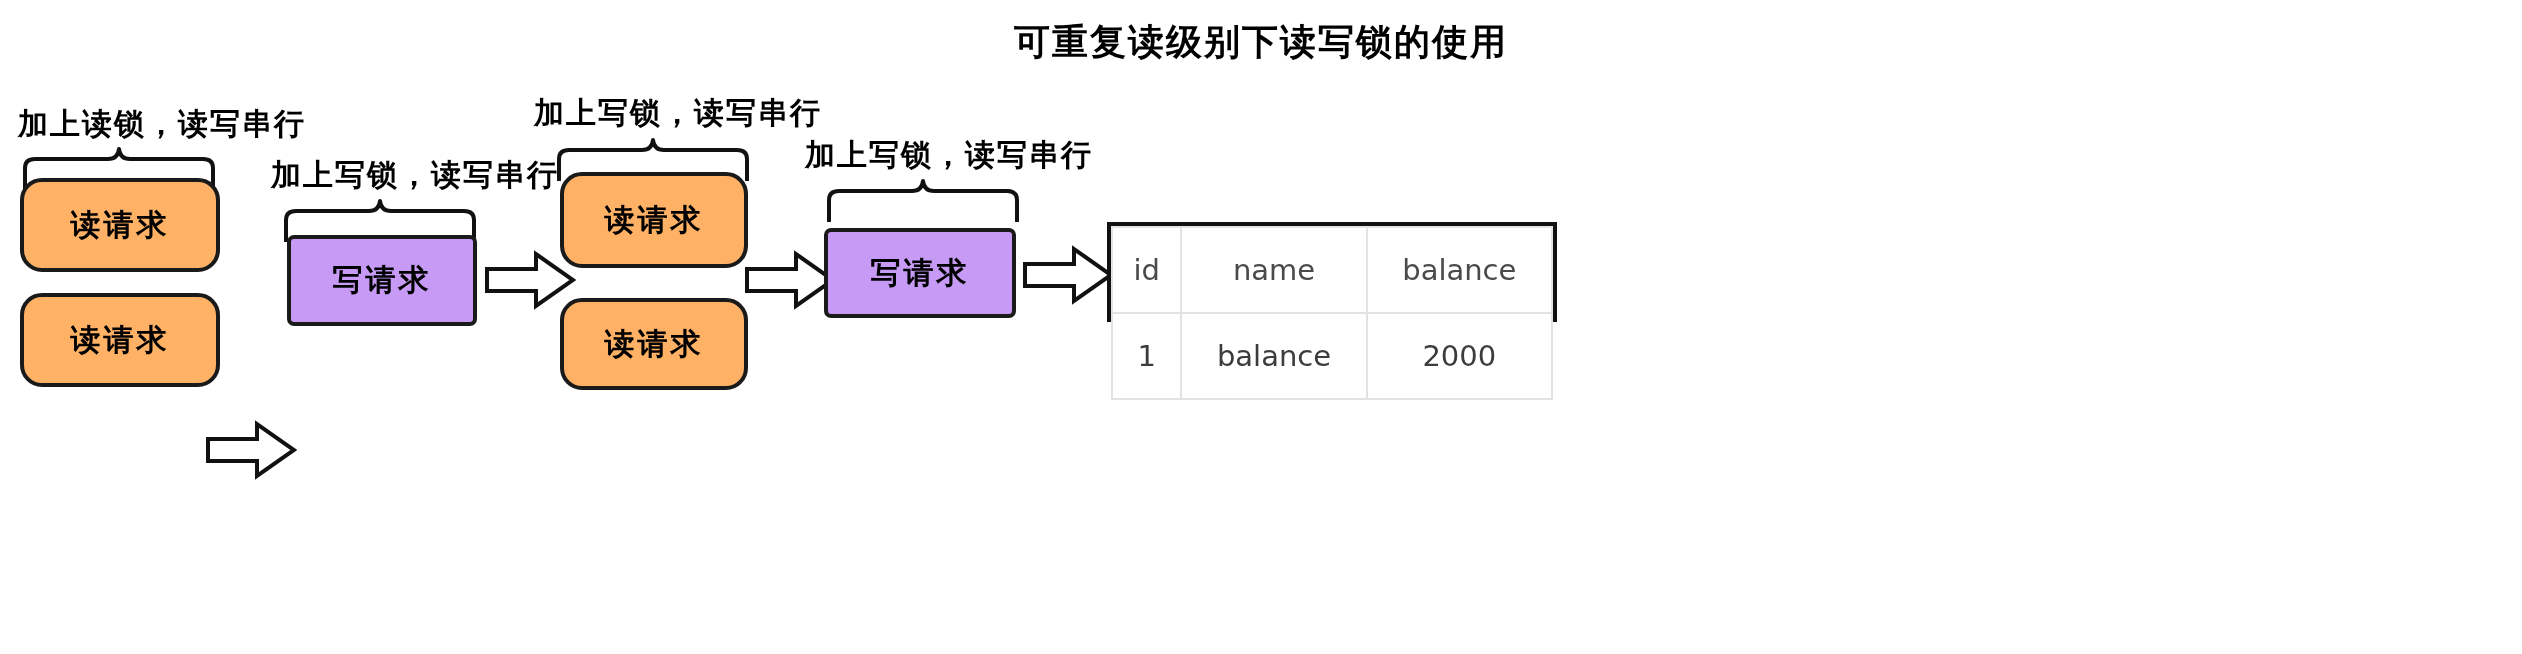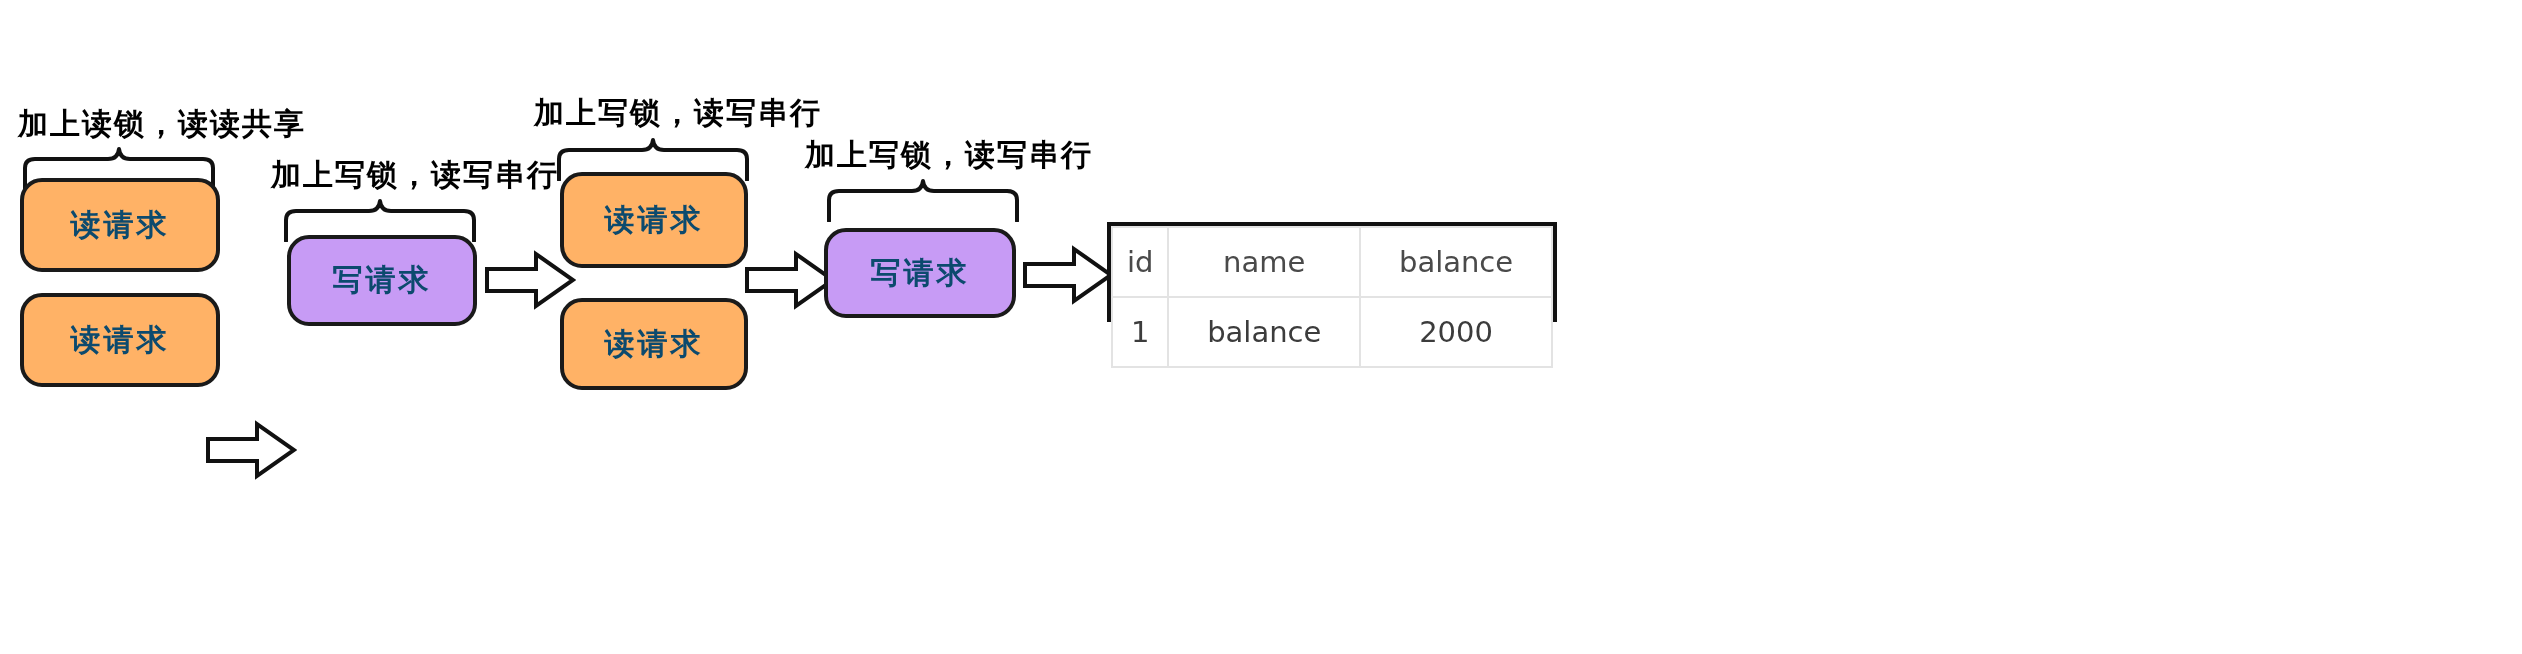--- a/index.html
+++ b/index.html
@@ -37,26 +37,26 @@
   .reqbox {
     border: 4px solid #1a1a1a;
     border-radius: 22px;
     box-sizing: border-box;
     display: flex;
     align-items: center;
     justify-content: center;
     font-size: 30px;
     font-weight: 700;
     letter-spacing: 3px;
-    color: #0c4a6e;
+    color: #000000;
     font-family: "DejaVu Sans", sans-serif;
     white-space: nowrap;
   }
   .reqbox.read  { background: #FFB266; }
-  .reqbox.write { background: #C79BF5; }
+  .reqbox.write { background: #C79BF5; border-radius: 7px; }
 
   
   .brace-label {
     font-size: 30px;
     font-weight: 600;
     letter-spacing: 2px;
     color: #000000;
     font-family: "DejaVu Sans", sans-serif;
     white-space: nowrap;
   }
@@ -77,34 +77,35 @@
     width: 100%;
     height: 100%;
   }
   .datatable th, .datatable td {
     border: 2px solid #e3e3e3;
     font-weight: 400;
     font-size: 29px;
     color: #3c3c3c;
     text-align: center;
     font-family: "DejaVu Sans", sans-serif;
-    padding: 4px;
+    padding: 12px;
     height: 60px;
     background: #ffffff;
   }
   .datatable th { color: #4a4a4a; }
   .datatable td { color: #3c3c3c; }
 </style>
 </head>
 <body>
 
 <div id="canvas">
 
+  <div class="abs title">可重复读级别下读写锁的使用</div>
 
-  <div class="abs brace-label" style="left:18px; top:104px;">加上读锁，读读共享</div>
+  <div class="abs brace-label" style="left:18px; top:104px;">加上读锁，读写串行</div>
 
   <div class="abs" style="left:22px; top:146px;">
     <svg class="brace-svg" width="196" height="44" viewBox="0 0 196 44">
       <path d="M3,43 L3,22 Q3,13 13,13 L86,13 Q96,13 97,3 Q98,13 108,13 L181,13 Q191,13 191,22 L191,43" fill="none" stroke="#111111" stroke-width="4" stroke-linecap="round" stroke-linejoin="round"></path>
     </svg>
   </div>
 
   <div class="abs reqbox read" style="left:20px; top:178px; width:200px; height:94px;">读请求</div>
 
   <div class="abs reqbox read" style="left:20px; top:293px; width:200px; height:94px;">读请求</div>

